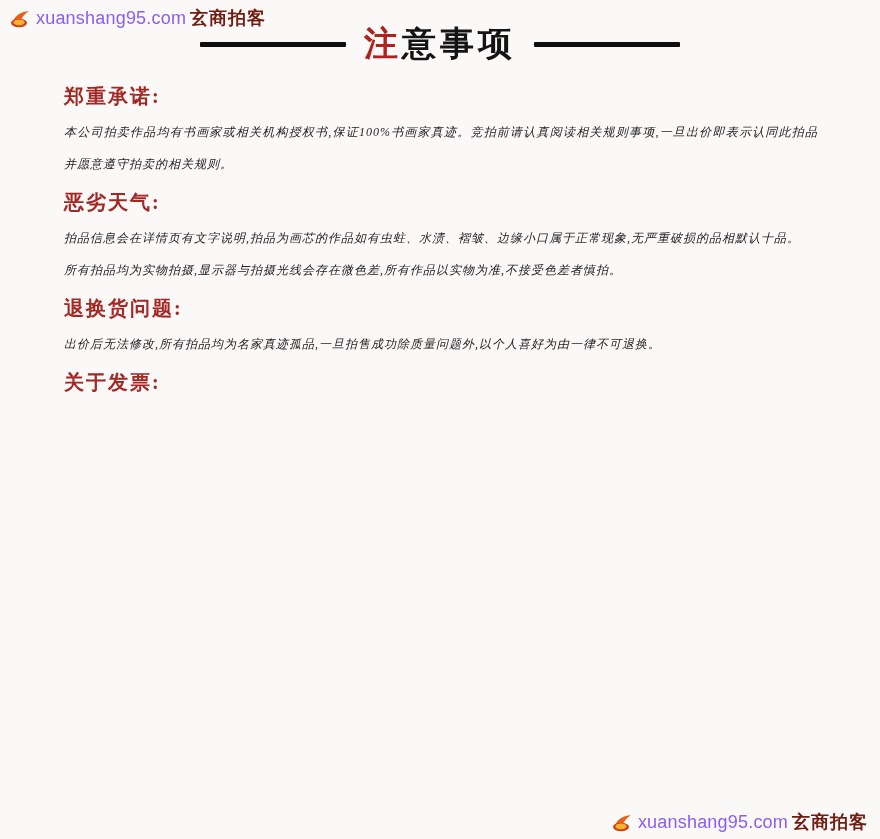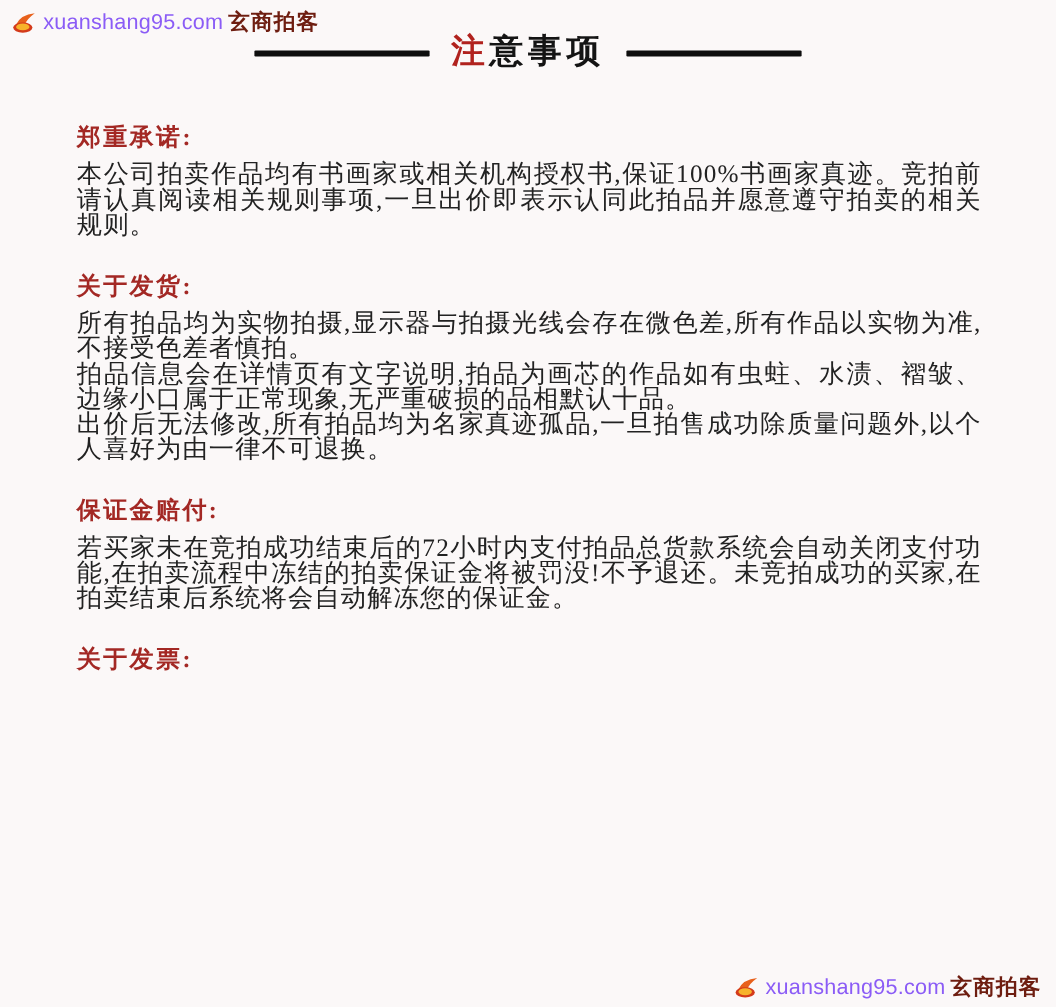--- a/index.html
+++ b/index.html
@@ -36,40 +36,41 @@
     margin-top:24px;
     display:flex;
     align-items:center;
     justify-content:center;
     height:40px;
   }
   .title-line {
     width:146px; height:5px; background:#0e0e0e; border-radius:1px;
   }
   .page-title {
-    font-size:28px; font-weight:bold; color:#141414;
+    font-size:34px; font-weight:bold; color:#141414;
     letter-spacing:4px; margin:0 18px; line-height:40px;
   }
   .page-title .red { color:#b1221e; }
 
   
   .content { padding:10px 62px 0 64px; }
   .sec-heading {
     color:#a32824;
     font-size:20px; font-weight:bold;
     letter-spacing:2px;
     line-height:28px;
-    margin:27px 0 6px;
+    margin:8px 0 6px;
   }
   .sec-para {
     color:#222222;
-    font-size:21px;
+    font-size:12px;
     letter-spacing:1px;
-    line-height:21px;
+    line-height:32px;
     text-align:justify;
+    font-style:italic;
   }
 </style>
 </head>
 <body>
 
 <div class="watermark top">
   <span class="wm-icon">
     <svg width="22" height="19" viewBox="0 0 22 19">
       <path d="M3 12 Q7 3 19 2 Q12 7 10.5 12 Z" fill="#e8611c"></path>
       <ellipse cx="9" cy="14" rx="8" ry="4.2" fill="#d43a1a"></ellipse>
@@ -87,33 +88,30 @@
 </div>
 
 <div class="content">
 
   <div>
     <div class="sec-heading">郑重承诺:</div>
     <p class="sec-para">本公司拍卖作品均有书画家或相关机构授权书,保证100%书画家真迹。竞拍前请认真阅读相关规则事项,一旦出价即表示认同此拍品并愿意遵守拍卖的相关规则。</p>
   </div>
 
   <div>
-    <div class="sec-heading">关于发货:</div>
+    <div class="sec-heading">恶劣天气:</div>
+    <p class="sec-para">拍品信息会在详情页有文字说明,拍品为画芯的作品如有虫蛀、水渍、褶皱、边缘小口属于正常现象,无严重破损的品相默认十品。</p>
     <p class="sec-para">所有拍品均为实物拍摄,显示器与拍摄光线会存在微色差,所有作品以实物为准,不接受色差者慎拍。</p>
-    <p class="sec-para">拍品信息会在详情页有文字说明,拍品为画芯的作品如有虫蛀、水渍、褶皱、边缘小口属于正常现象,无严重破损的品相默认十品。</p>
   </div>
 
   <div>
+    <div class="sec-heading">退换货问题:</div>
     <p class="sec-para">出价后无法修改,所有拍品均为名家真迹孤品,一旦拍售成功除质量问题外,以个人喜好为由一律不可退换。</p>
   </div>
 
-  <div>
-    <div class="sec-heading">保证金赔付:</div>
-    <p class="sec-para">若买家未在竞拍成功结束后的72小时内支付拍品总货款系统会自动关闭支付功能,在拍卖流程中冻结的拍卖保证金将被罚没!不予退还。未竞拍成功的买家,在拍卖结束后系统将会自动解冻您的保证金。</p>
-  </div>
 
   <div>
   </div>
 
   <div>
     <div class="sec-heading">关于发票:</div>
 
   </div>
 
 </div>

